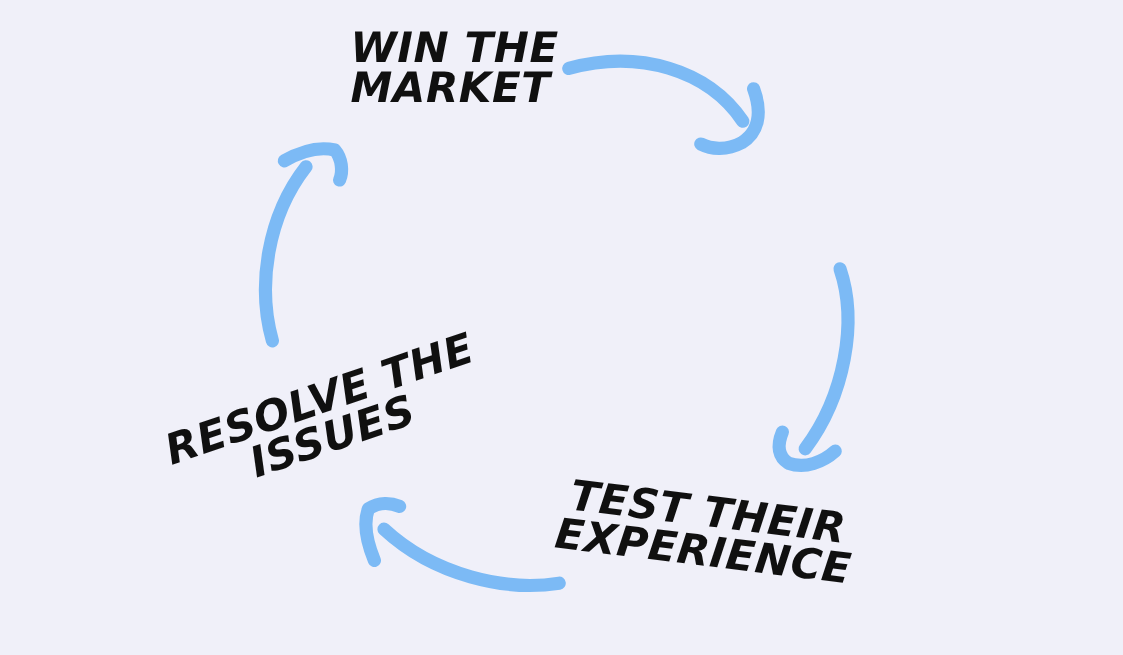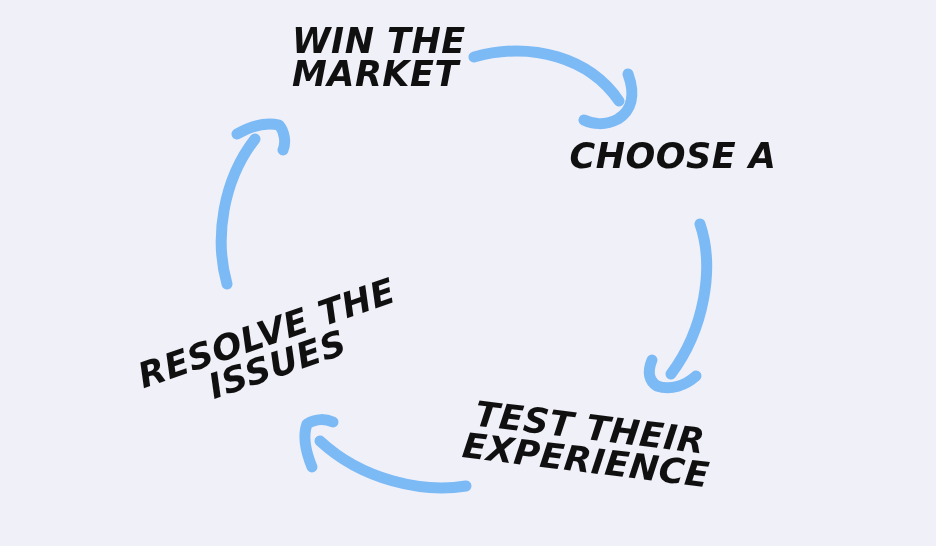--- a/index.html
+++ b/index.html
@@ -73,21 +73,20 @@
       <path d="M 237,134 C 251,126 266,122 279,125 C 285,132 286,143 283,150"></path>
     </g>
   </svg>
 
   <div class="step step-win">
     <span>WIN THE</span>
     <span>MARKET</span>
   </div>
 
   <div class="step step-choose">
-    <span>CHOOSE A</span>
   </div>
 
   <div class="step step-test">
     <span>TEST THEIR</span>
     <span>EXPERIENCE</span>
   </div>
 
   <div class="step step-resolve">
     <span>RESOLVE THE</span>
     <span>ISSUES</span>

